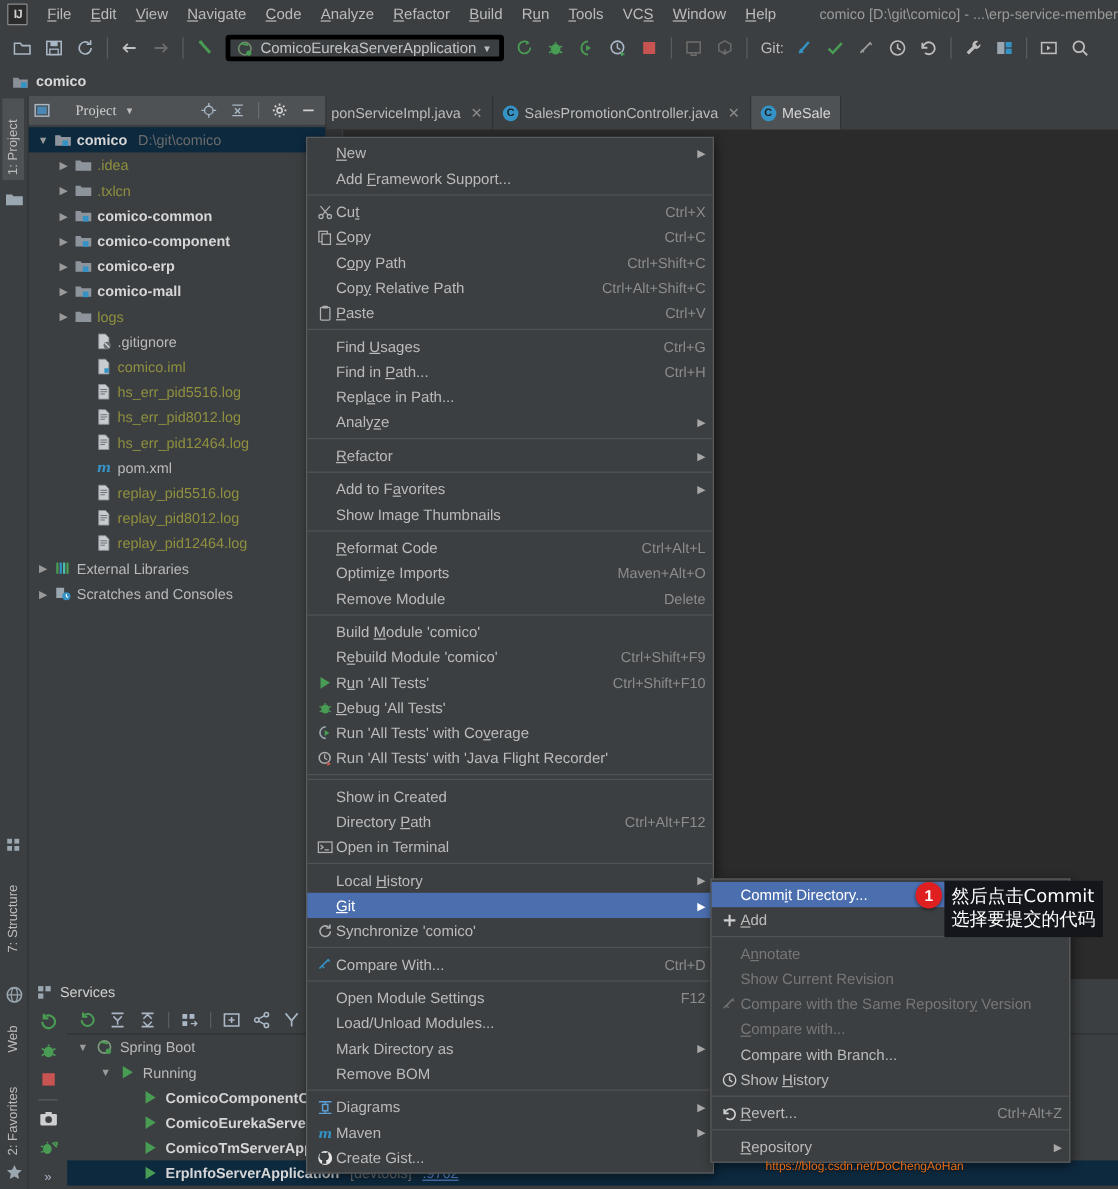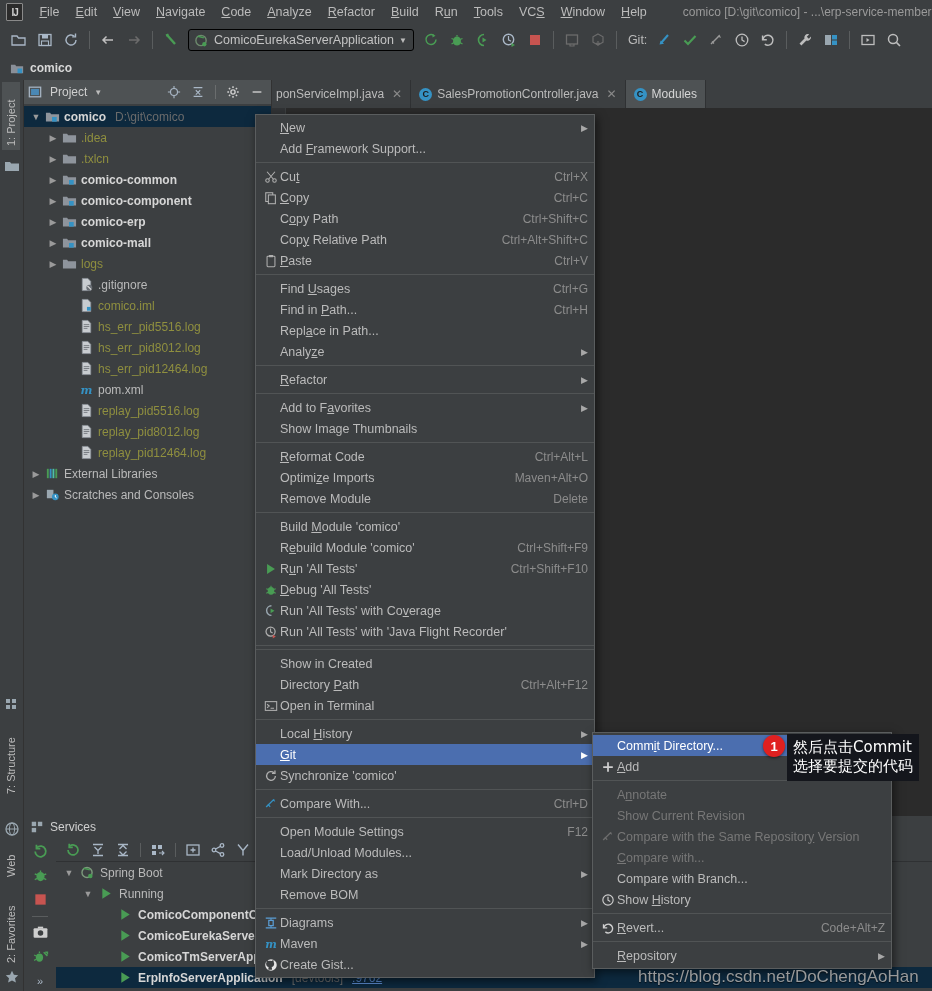--- a/index.html
+++ b/index.html
@@ -40,21 +40,21 @@
     background:#3c3f41; display:flex; align-items:center; padding-left:6px;
   }
   .tb-btn {
     width:26px; height:24px; display:flex; align-items:center; justify-content:center;
     color:#a9b7c6; cursor:default;
   }
   .tb-sep { width:1px; height:18px; background:#5a5d5e; margin:0 5px; }
   .run-combo {
     display:flex; align-items:center; gap:5px;
     height:22px; padding:0 6px 0 5px; margin:0 4px;
-    border:1px solid #000000; border-radius:3px; background:#3c3f41;
+    border:4px solid #000000; border-radius:3px; background:#3c3f41;
     color:#c3c3c3; font-size:12.5px; white-space:nowrap; cursor:default;
   }
   .git-label { color:#bbbbbb; font-size:12.5px; margin:0 4px 0 6px; }
 
   
   .navbar {
     position:absolute; left:0; top:56px; width:932px; height:24px;
     background:#3c3f41; display:flex; align-items:center; padding-left:10px; gap:5px;
   }
   .navbar .crumb { color:#d8d8d8; font-size:12px; font-weight:bold; }
@@ -80,21 +80,21 @@
 
   
   .projwin {
     position:absolute; left:24px; top:80px; width:248px; height:736px;
     background:#3c3f41; border-right:1px solid #323232;
   }
   .proj-header {
     height:24px; display:flex; align-items:center;
     background:#4e5254; padding:0 4px; gap:4px;
   }
-  .proj-header .tabname { color:#cfcfcf; font-size:12px; margin-left:4px; }
+  .proj-header .tabname { color:#cfcfcf; font-size:12px; margin-left:17px;font-family:Liberation Serif, serif; }
   .proj-header .spacer { flex:1; }
   .proj-hicon {
     width:20px; height:20px; display:flex; align-items:center; justify-content:center;
     color:#afb1b3; cursor:default;
   }
   .tree { padding-top:2px; font-size:12px; }
   .trow {
     height:21px; display:flex; align-items:center; gap:3px;
     white-space:nowrap; padding-right:4px; cursor:default;
   }
@@ -220,21 +220,21 @@
     display:flex; align-items:center; justify-content:center;
     z-index:70; box-shadow:0 1px 3px rgba(0,0,0,.5);
   }
   .tip {
     position:absolute; background:#14161c; color:#ffffff;
     font-size:15px; line-height:19px; padding:4px 6px 5px 6px;
     z-index:65; white-space:nowrap;
     font-family:"DejaVu Sans", sans-serif;
   }
   .watermark {
-    position:absolute; color:#a3a3a3; font-size:17px; opacity:.92;
+    position:absolute; color:#f97316; font-size:10px; opacity:.92;
     z-index:80; white-space:nowrap; text-shadow:0 1px 1px rgba(0,0,0,.7);
   }
 </style>
 </head>
 <body>
 
 <div id="app">
 
   <div class="menubar">
     <div class="ij-logo">IJ</div>
@@ -643,21 +643,21 @@
         <span>ponServiceImpl.java</span>
         <span class="x">✕</span>
       </div>
       <div class="etab">
         <span class="tab-c">C</span>
         <span>SalesPromotionController.java</span>
         <span class="x">✕</span>
       </div>
       <div class="etab active">
         <span class="tab-c">C</span>
-        <span>Modules</span>
+        <span>MeSale</span>
       </div>
     </div>
     <div class="gutter"></div>
     <div class="code"><span class="kw">kage</span> cn.comico.erp.service.member.ser
 <span style="color:#2b2b2b;">.</span>
 <span class="kw">ort</span> <span class="fold">…</span>
 <span style="color:#2b2b2b;">.</span>
 <span style="color:#2b2b2b;">.</span>
 <span style="color:#2b2b2b;">.</span>
 <span class="cmt">Created by IntelliJ IDEA.</span>
@@ -1146,21 +1146,21 @@
       </div>
       <div class="csep"></div>
       <div class="cmi">
         <span class="cic">
           <svg width="14" height="14" viewBox="0 0 16 16">
             <path d="M3.4 7.6a5 5 0 1 1 1.6 4.8" fill="none" stroke="#cfcfcf" stroke-width="1.6"></path>
             <path d="M2.9 3.6v4.2h4.2" fill="none" stroke="#cfcfcf" stroke-width="1.6"></path>
           </svg>
         </span>
         <span class="ctext"><u>R</u>evert...</span>
-        <span class="ckey">Code+Alt+Z</span>
+        <span class="ckey">Ctrl+Alt+Z</span>
       </div>
       <div class="csep"></div>
       <div class="cmi">
         <span class="cic"></span>
         <span class="ctext"><u>R</u>epository</span>
         <span class="carrow">▶</span>
       </div>
     </div>
 
   <div class="badge" style="left:763px; top:735px;">1</div>

